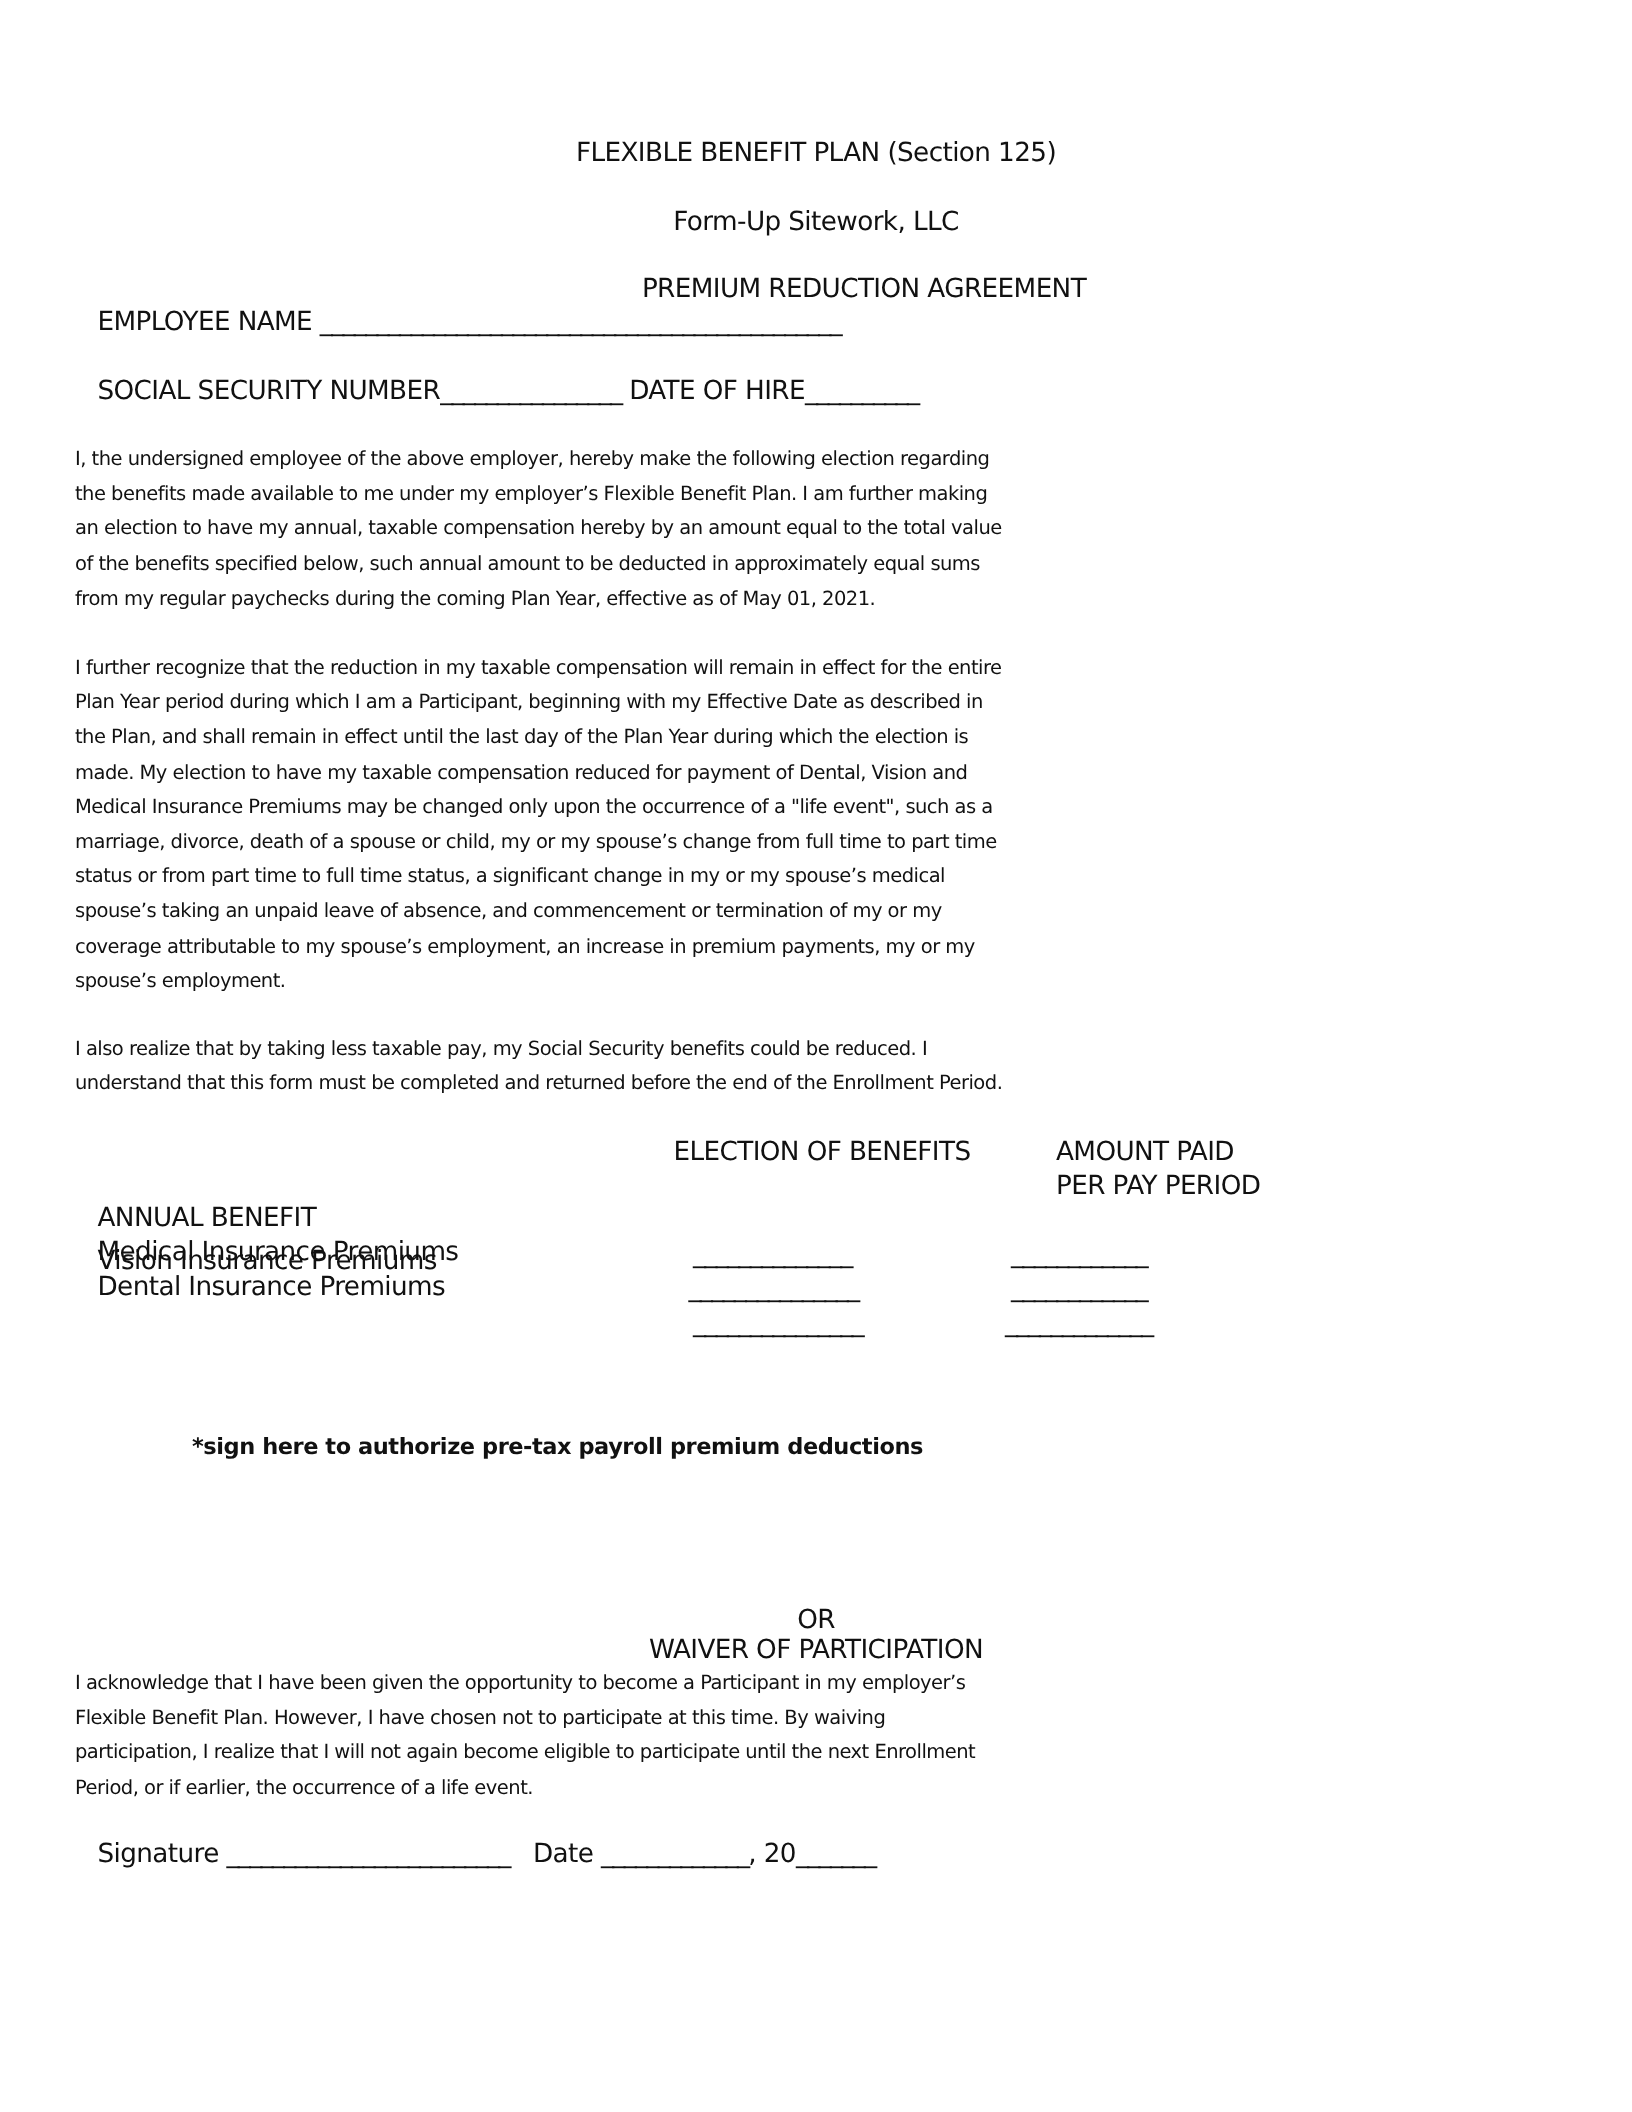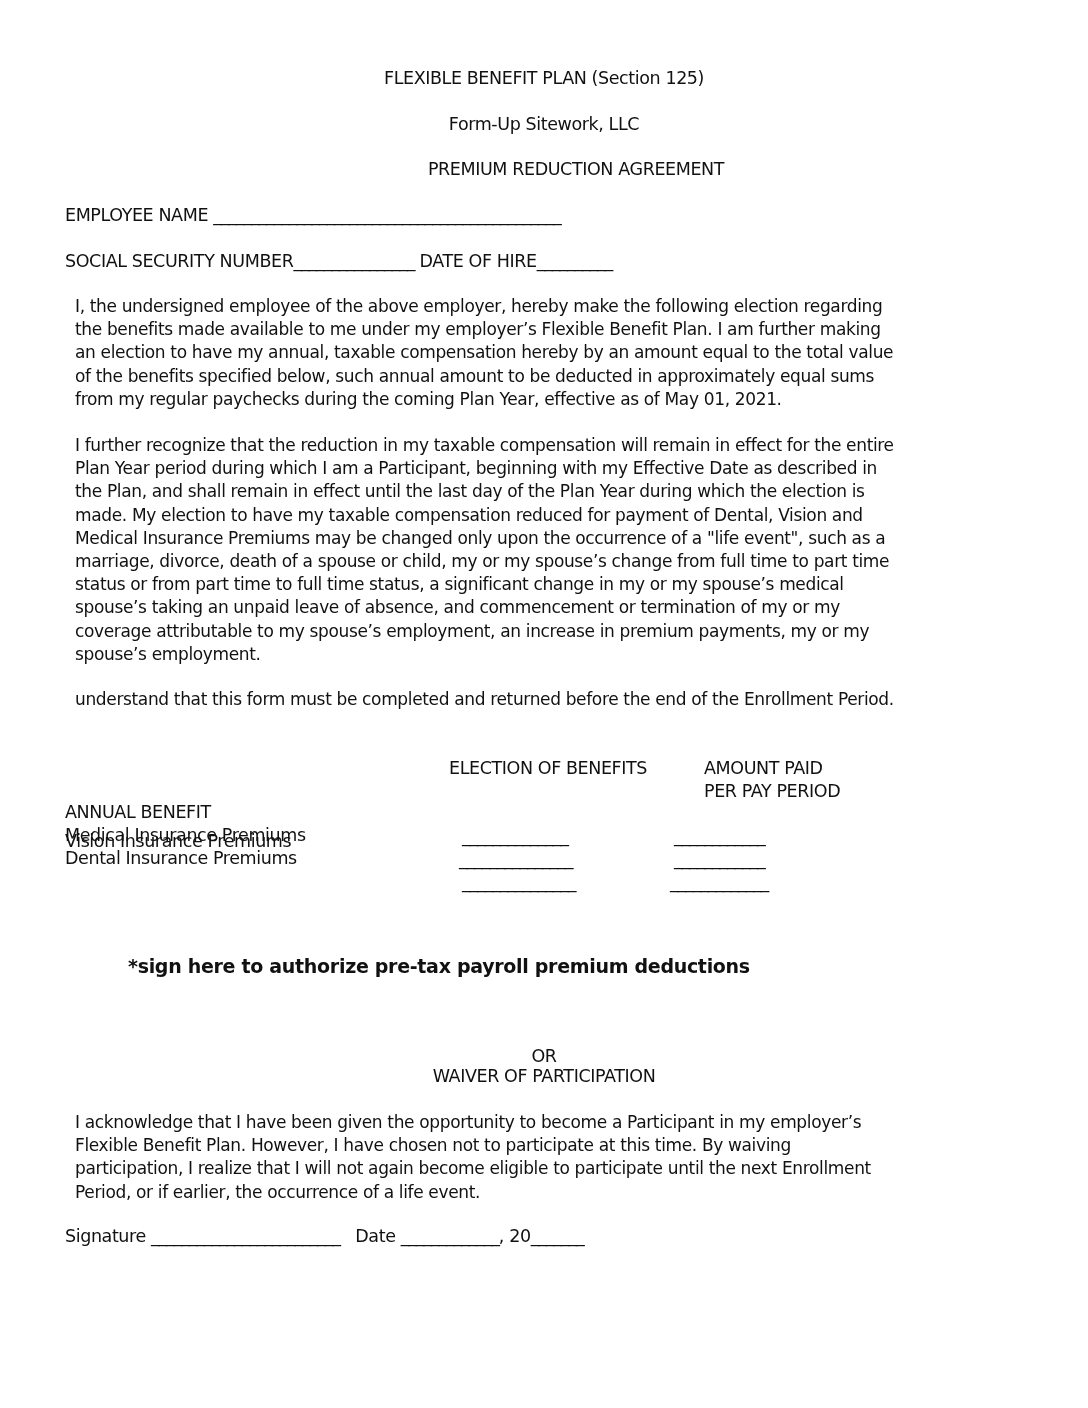--- a/index.html
+++ b/index.html
@@ -15,41 +15,41 @@
       font-family: "DejaVu Sans", sans-serif;
       color: #111111;
     }
     .page {
       position: absolute;
       left: 0; top: 0;
       width: 1088px; height: 1408px;
     }
     .abs { position: absolute; white-space: nowrap; }
     .t { font-size: 17.5px; letter-spacing: -0.4px; }
-    .center { left: 0; width: 1088px; text-align: center; }
+    .center { left: 0; width: 1088px; text-align: center; margin-top: 24px; }
     .para {
       position: absolute;
-      left: 75px;
+      left: 50px;
       width: 960px;
-      font-size: 17px;
+      font-size: 13px;
       line-height: 23.2px;
       letter-spacing: -0.35px;
       white-space: normal;
     }
     .para .ln { display: block; white-space: nowrap; }
     .fill { letter-spacing: -1.2px; }
     .sig-x {
       font-size: 28px;
       text-decoration: underline;
       text-decoration-thickness: 2px;
       letter-spacing: 0;
       position: relative;
       top: 2px;
     }
-    .note { font-size: 19px; font-weight: bold; letter-spacing: -0.3px; }
+    .note { font-size: 15px; font-weight: bold; letter-spacing: -0.3px; }
   </style>
 </head>
 <body>
 
 <div class="page">
 
   <div class="abs t center" style="top:68px;">FLEXIBLE BENEFIT PLAN (Section 125)</div>
   <div class="abs t center" style="top:114px;">Form-Up Sitework, LLC</div>
   <div class="abs t center" style="top:159px;padding-left:32px;">PREMIUM REDUCTION AGREEMENT</div>
 
@@ -78,20 +78,21 @@
     <span class="ln">made.  My election to have my taxable compensation reduced for payment of Dental, Vision and</span>
     <span class="ln">Medical Insurance Premiums may be changed only upon the occurrence of a "life event", such as a</span>
     <span class="ln">marriage, divorce, death of a spouse or child, my or my spouse’s change from full time to part time</span>
     <span class="ln">status or from part time to full time status, a significant change in my or my spouse’s medical</span>
     <span class="ln">spouse’s taking an unpaid leave of absence, and commencement or termination of my or  my</span>
     <span class="ln">coverage attributable to my spouse’s employment, an increase in premium payments, my or my</span>
     <span class="ln">spouse’s employment.</span>
   </div>
 
   <div class="para" style="top:688px;">
+    <span class="ln">I also realize that by taking less taxable pay, my Social Security benefits could be reduced.  I</span>
     <span class="ln">understand that this form must be completed and returned before the end of the Enrollment Period.</span>
   </div>
 
   <div class="abs t" style="left:65px; top:758px;margin-top:44px;">ANNUAL BENEFIT</div>
   <div class="abs t" style="left:449px; top:758px;">ELECTION OF BENEFITS</div>
   <div class="abs t" style="left:704px; top:758px;">AMOUNT PAID</div>
   <div class="abs t" style="left:704px; top:781px;">PER PAY PERIOD</div>
 
   <div class="abs t" style="left:65px; top:825px;">Medical Insurance Premiums</div>
   <div class="abs t fill" style="left:462px; top:826px;">______________</div>

